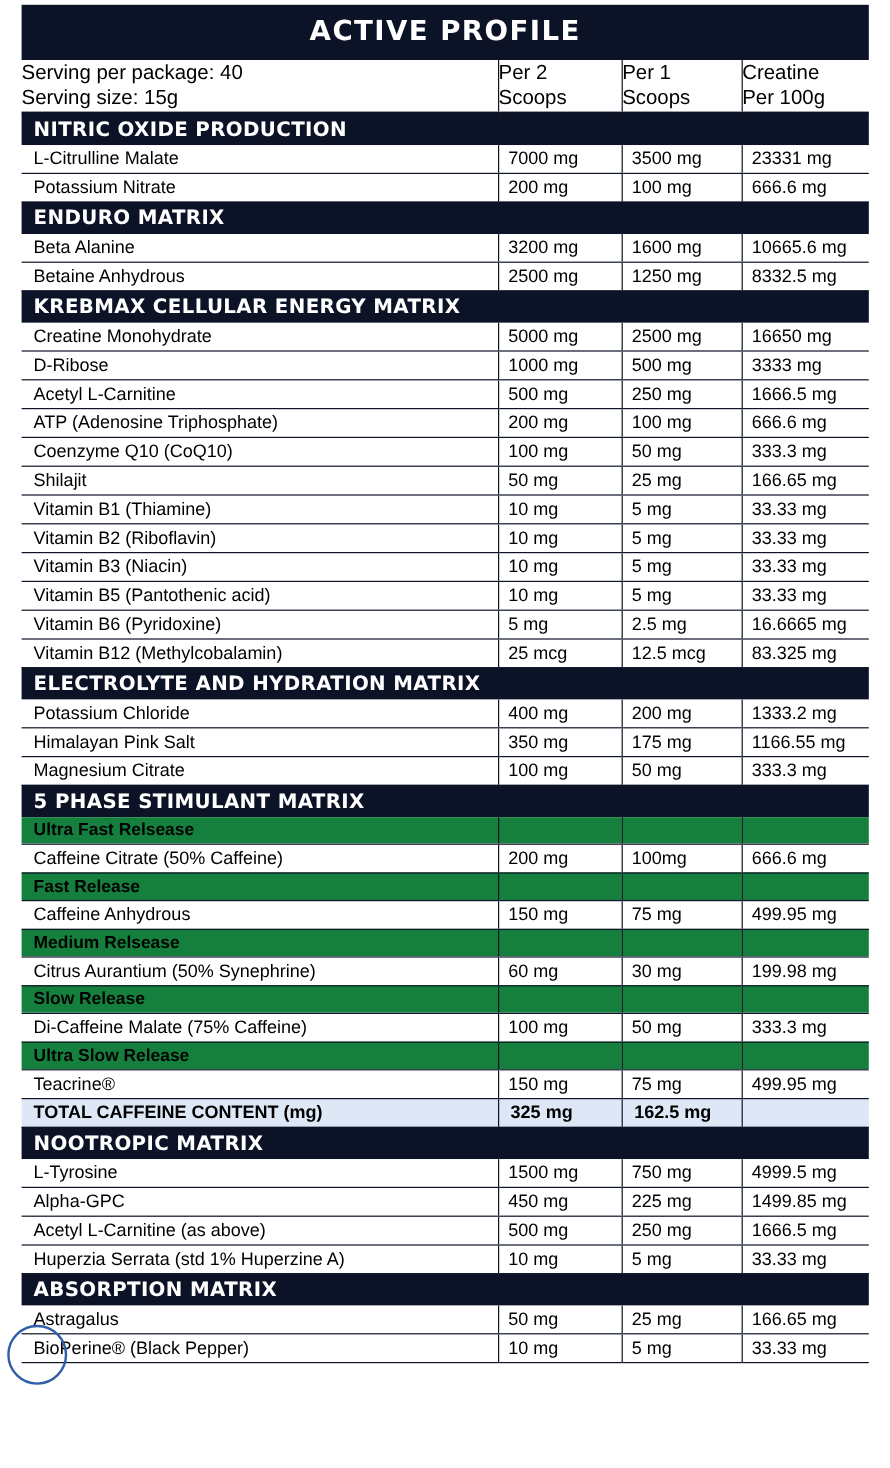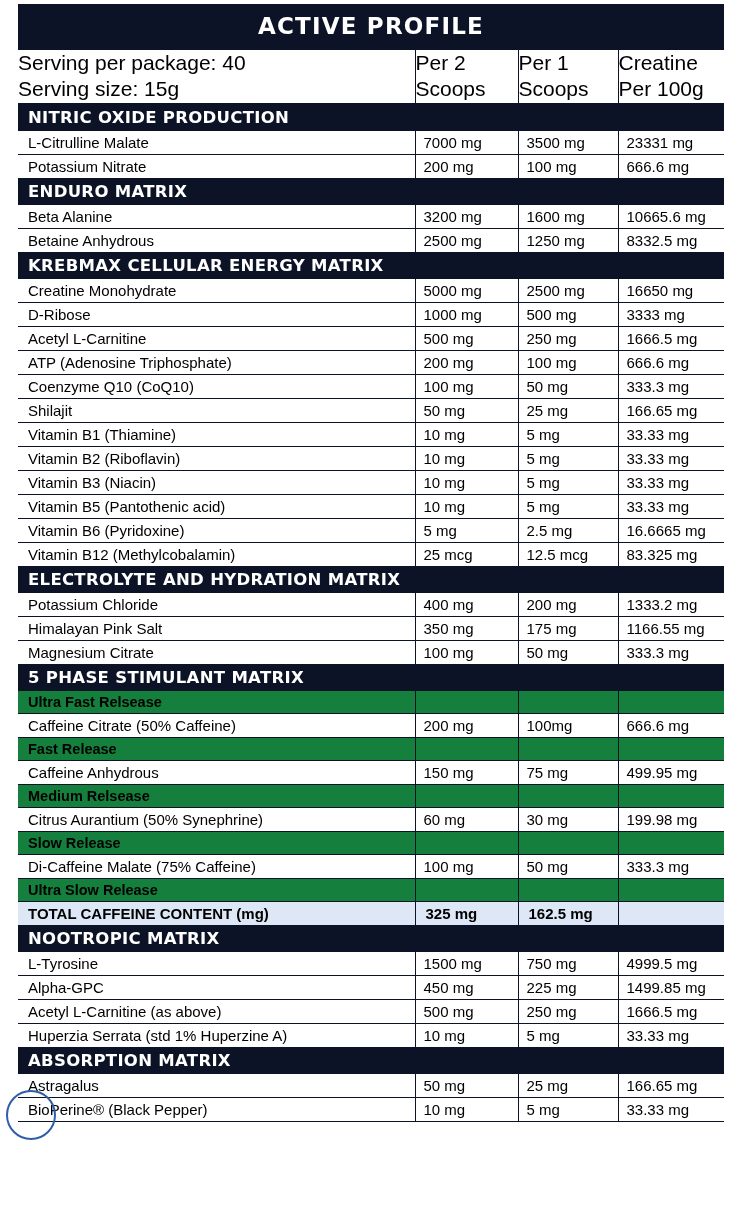--- a/index.html
+++ b/index.html
@@ -43,21 +43,21 @@
   }
   col.c-name  { width: 397px; }
   col.c-two   { width: 103px; }
   col.c-one   { width: 100px; }
   col.c-avg   { width: 106px; }
 
   
   .hdr td {
     border-bottom: 2px solid #0d1326;
     padding: 6px 8px 8px 8px;
-    font-size: 21px;
+    font-size: 17px;
     line-height: 1.25;
     background: #ffffff;
   }
   .hdr td.sep { border-left: 1.5px solid #0d1326; }
   .hdr .serv-line { white-space: nowrap; }
 
   
   tr.section td {
     background: #0d1326;
     color: #ffffff;
@@ -320,20 +320,26 @@
           <td class="sep val">100 mg</td>
           <td class="sep val">50 mg</td>
           <td class="sep val">333.3 mg</td>
         </tr>
         <tr class="sub">
           <td>Ultra Slow Release</td>
           <td class="sep">&nbsp;</td>
           <td class="sep">&nbsp;</td>
           <td class="sep">&nbsp;</td>
         </tr>
+        <tr class="item">
+          <td>Teacrine®</td>
+          <td class="sep val">150 mg</td>
+          <td class="sep val">75 mg</td>
+          <td class="sep val">499.95 mg</td>
+        </tr>
         <tr class="total">
           <td>TOTAL CAFFEINE CONTENT (mg)</td>
           <td class="sep val">325 mg</td>
           <td class="sep val">162.5 mg</td>
           <td class="sep val">&nbsp;</td>
         </tr>
         <tr class="section">
           <td colspan="4">NOOTROPIC MATRIX</td>
         </tr>
         <tr class="item">

